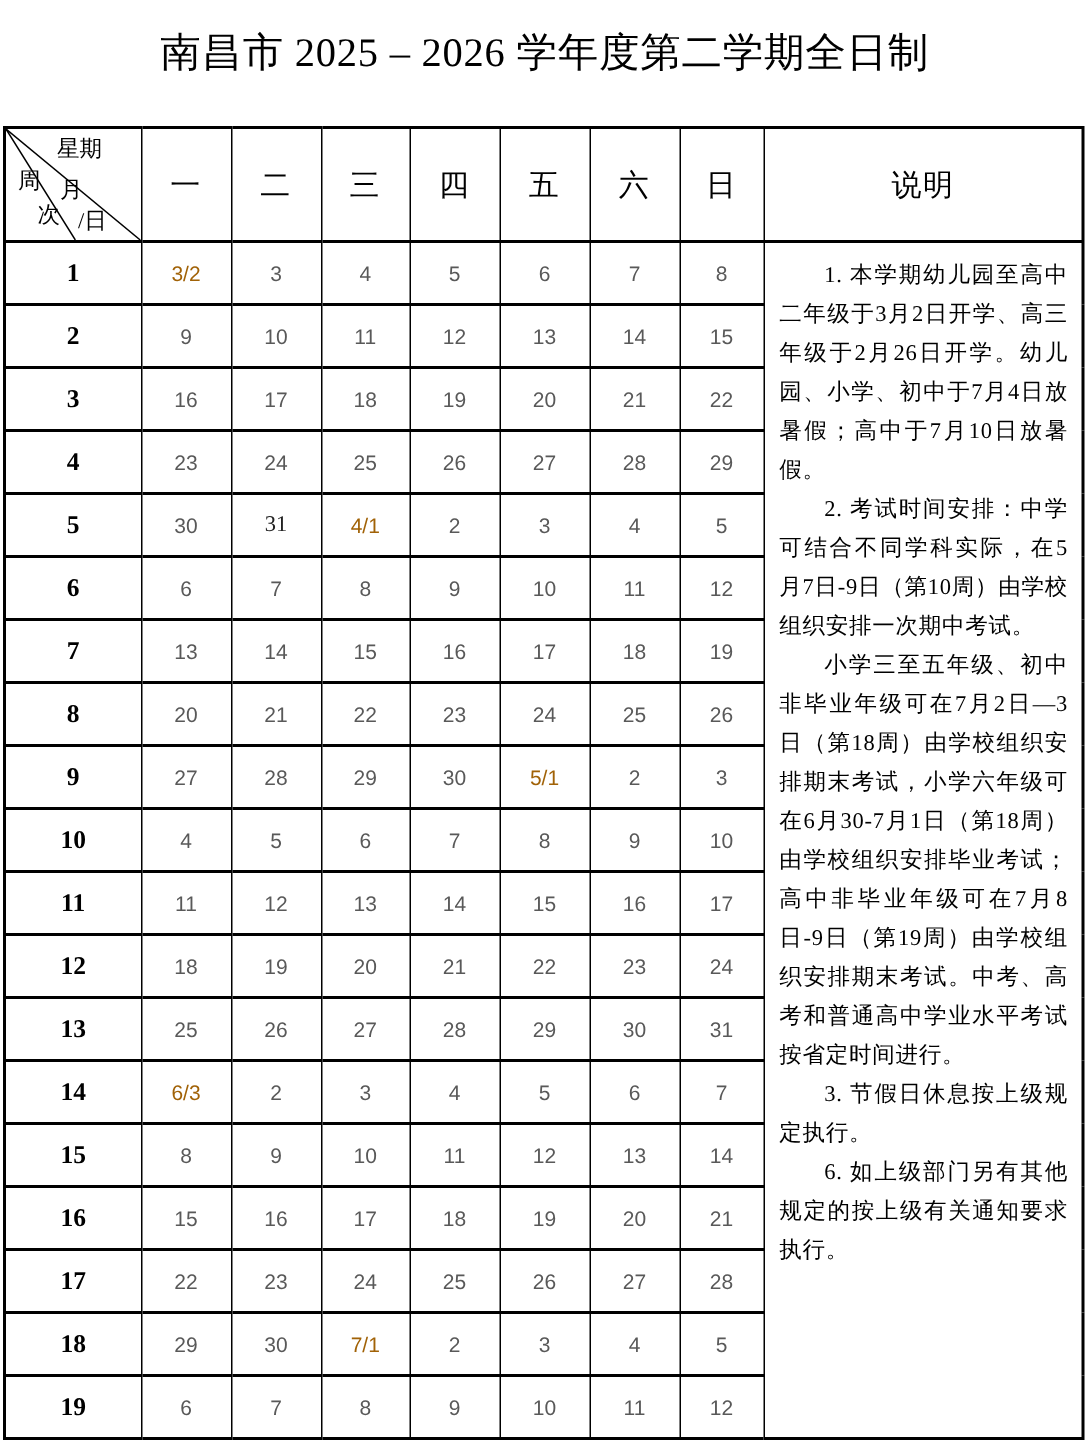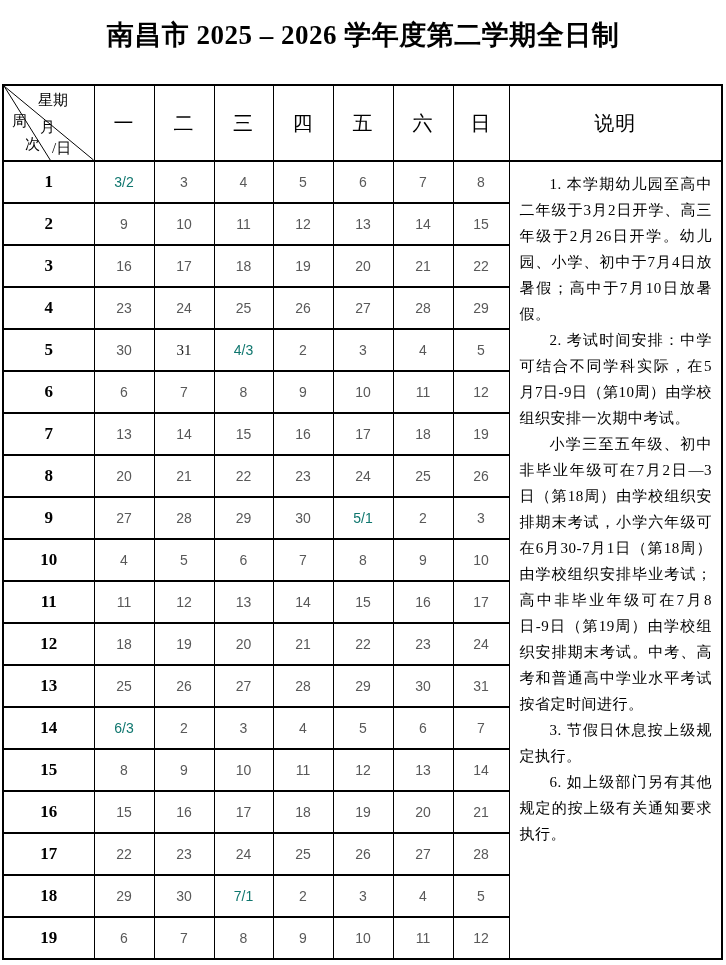--- a/index.html
+++ b/index.html
@@ -8,21 +8,21 @@
     width:726px; height:965px;
     background:#ffffff;
     font-family:"Liberation Serif","DejaVu Serif",serif;
     color:#000;
     position:relative;
     overflow:hidden;
   }
   .title {
     margin-top:20px;
     text-align:center;
-    font-weight:bold;
+    font-weight:normal;
     font-size:27px;
     line-height:1.16;
     letter-spacing:0.5px;
   }
   table.calendar {
     position:absolute;
     left:2px; top:84px;
     width:721px;
     border-collapse:collapse;
     table-layout:fixed;
@@ -47,21 +47,21 @@
   td.week-cell {
     font-weight:bold;
     font-size:17px;
     font-family:"Liberation Serif","DejaVu Serif",serif;
   }
   td.date-cell {
     font-family:"Liberation Sans","DejaVu Sans",sans-serif;
     font-size:14px;
     color:#595959;
   }
-  td.date-cell.month-start { color:#0f766e; }
+  td.date-cell.month-start { color:#a16207; }
   td.date-cell.serif-date {
     font-family:"Liberation Serif","DejaVu Serif",serif;
     color:#222;
     font-size:15px;
   }
   th.corner-cell { position:relative; }
   .corner-cell svg { position:absolute; left:0; top:0; width:100%; height:100%; }
   .corner-cell span {
     position:absolute;
     font-size:15px;
@@ -171,21 +171,21 @@
         <td class="date-cell">25</td>
         <td class="date-cell">26</td>
         <td class="date-cell">27</td>
         <td class="date-cell">28</td>
         <td class="date-cell">29</td>
       </tr>
       <tr>
         <td class="week-cell">5</td>
         <td class="date-cell">30</td>
         <td class="date-cell serif-date">31</td>
-        <td class="date-cell month-start">4/3</td>
+        <td class="date-cell month-start">4/1</td>
         <td class="date-cell">2</td>
         <td class="date-cell">3</td>
         <td class="date-cell">4</td>
         <td class="date-cell">5</td>
       </tr>
       <tr>
         <td class="week-cell">6</td>
         <td class="date-cell">6</td>
         <td class="date-cell">7</td>
         <td class="date-cell">8</td>

